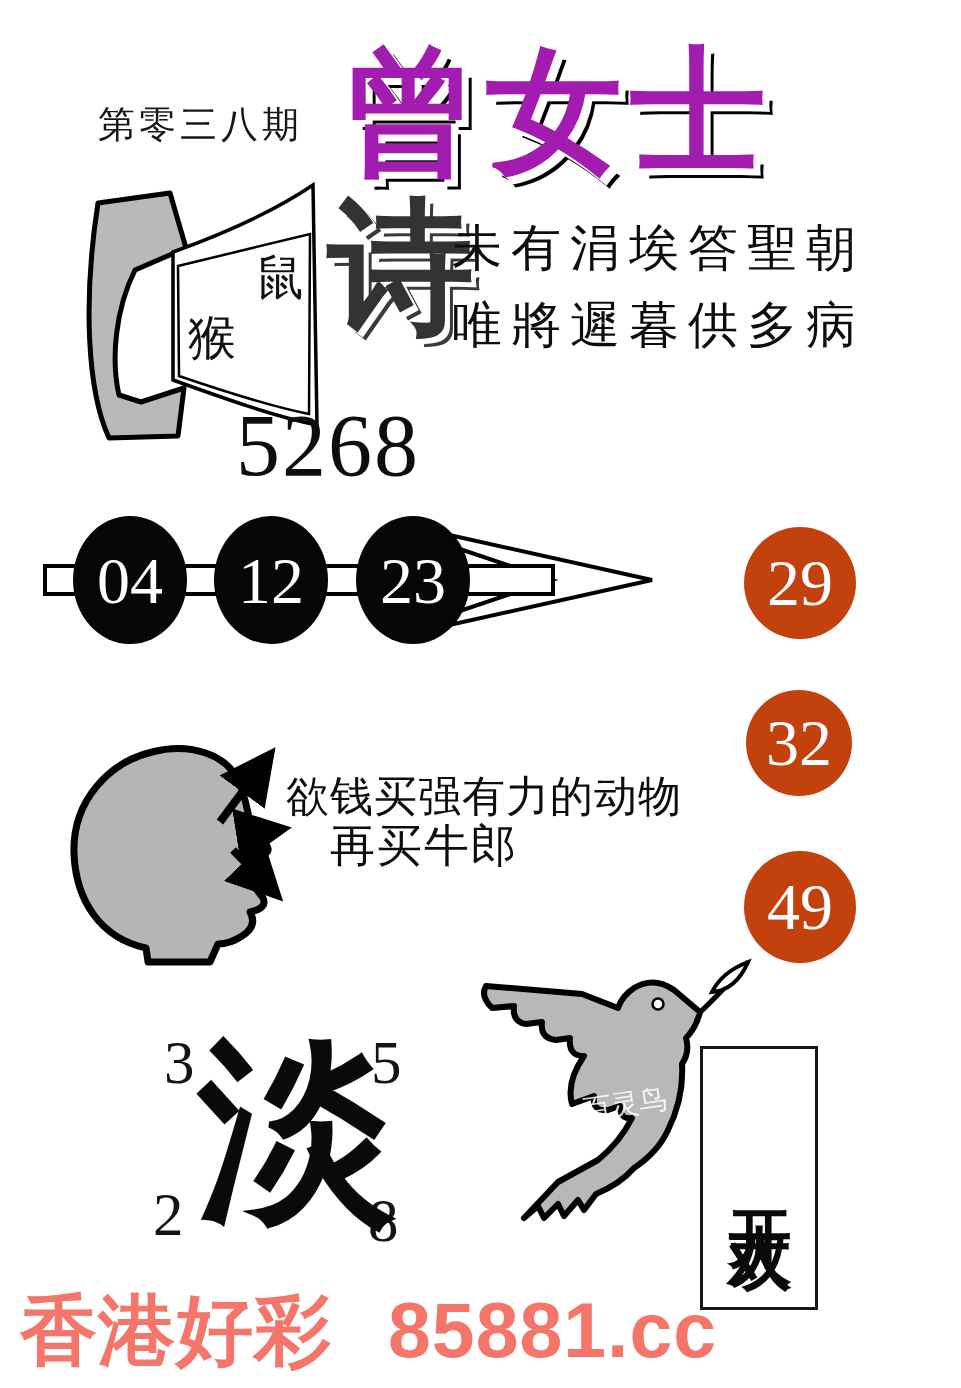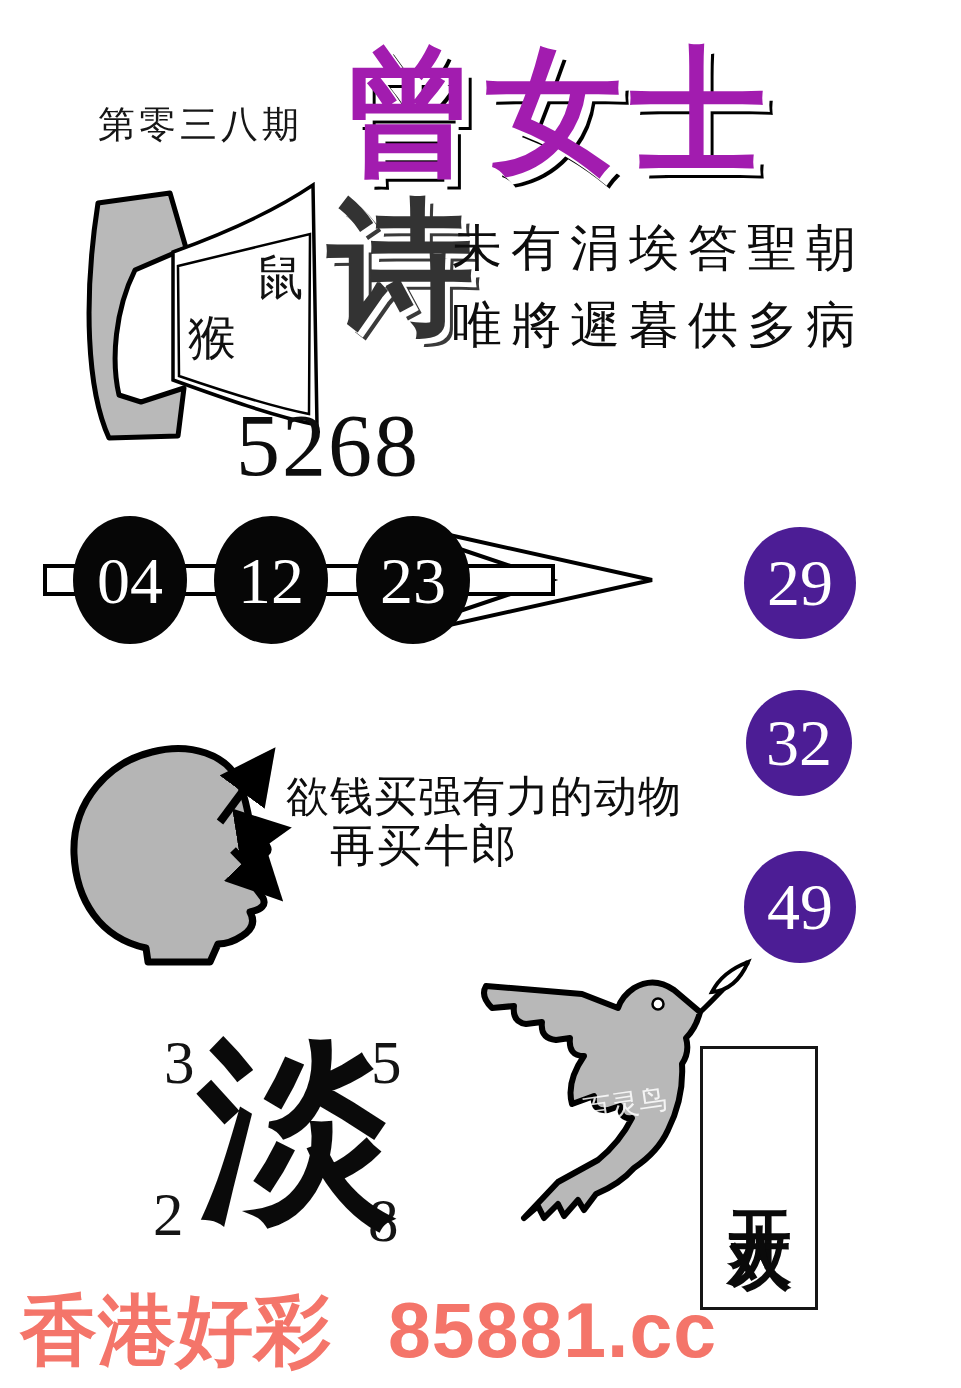--- a/index.html
+++ b/index.html
@@ -27,21 +27,21 @@
     color:#333; text-shadow:5px 5px 0 #fff, 8px 8px 0 #3a3a3a;
   }
 
   .poem { left:452px; top:210px; font-size:50px; line-height:77px; letter-spacing:9px; white-space:nowrap; }
 
   .password-row { left:236px; top:402px; display:flex; align-items:baseline; gap:16px; }
   .password-label { font-size:62px; font-weight:700; letter-spacing:18px; }
   .password-value { font-size:88px; letter-spacing:2px; line-height:1; }
 
   .side-ball {
-    border-radius:50%; background:#4c1d95; color:#fff;
+    border-radius:50%; background:#c2410c; color:#fff;
     display:flex; align-items:center; justify-content:center;
     font-size:66px; font-family:"Liberation Serif",serif;text-align:right;
   }
   #ball-29 { left:744px; top:527px; width:112px; height:112px; }
   #ball-32 { left:746px; top:690px; width:106px; height:106px; }
   #ball-49 { left:744px; top:851px; width:112px; height:112px; }
 
   .speech-line1 { left:286px; top:748px; font-size:43px; letter-spacing:1px; white-space:nowrap;margin-top:20px; }
   .speech-line2 { left:286px; top:816px; font-size:45px; letter-spacing:2px; white-space:nowrap;margin-left:44px; }
 

